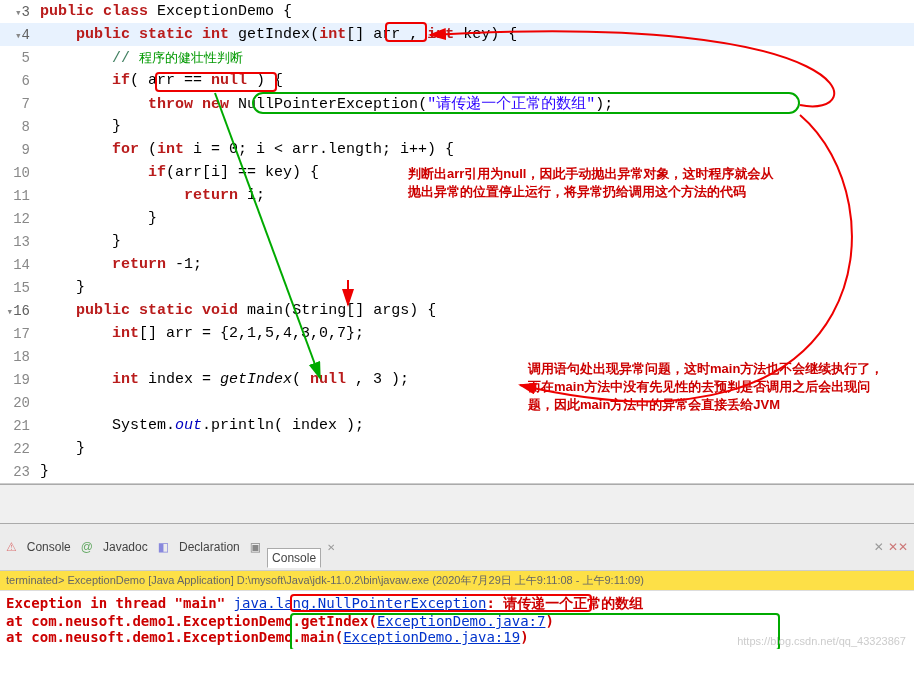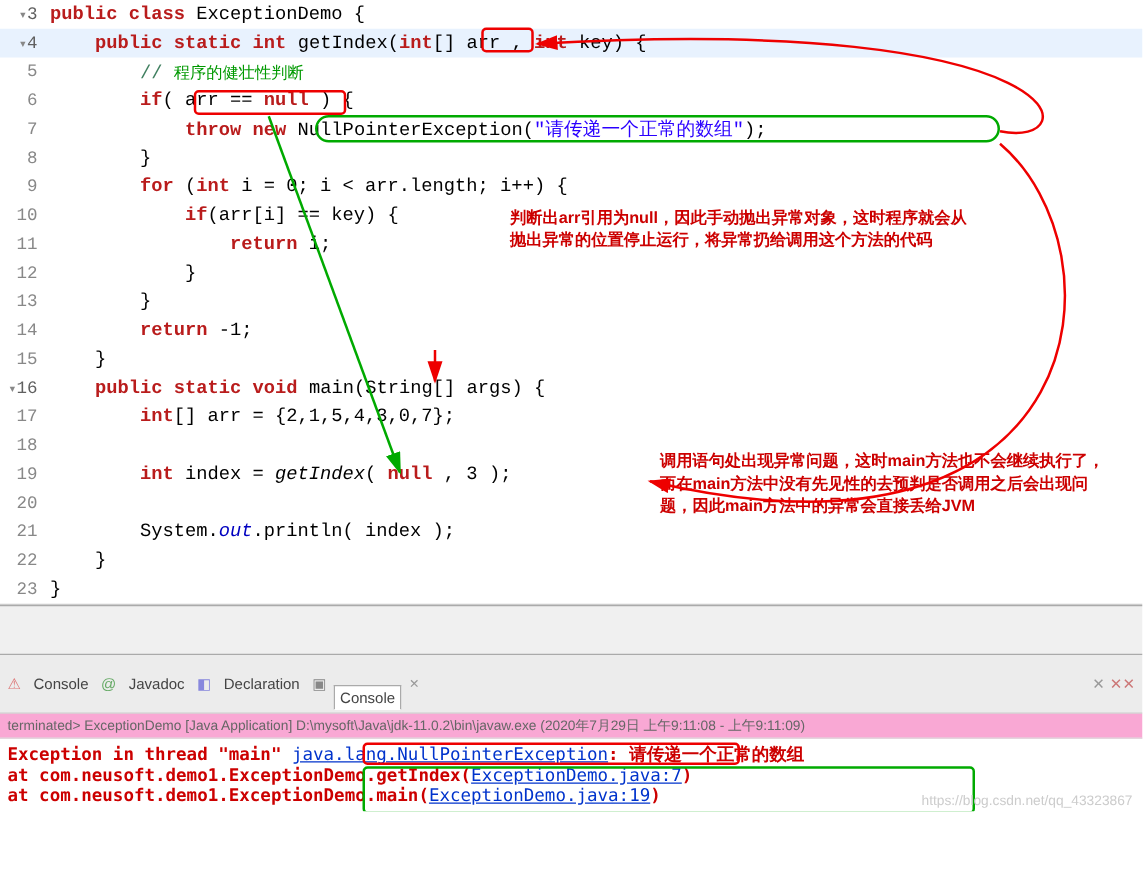--- a/index.html
+++ b/index.html
@@ -19,21 +19,21 @@
     .highlight-line { background: #e8f2fe; }
     .overlay { position: absolute; pointer-events: none; }
     .red-box { border: 2px solid #e00; border-radius: 4px; }
     .green-oval { border: 2px solid #0a0; border-radius: 50px; }
     .green-box { border: 2px solid #0a0; border-radius: 4px; }
     .panel-sep { height: 40px; background: #f0f0f0; border-top: 1px solid #aaa; border-bottom: 1px solid #aaa; }
     .tab-bar { background: #ececec; border-bottom: 1px solid #ccc; padding: 2px 6px; display: flex; align-items: center; gap: 6px; font-size: 12px; font-family: Tahoma, sans-serif; color: #444; }
     .tab-bar .tab { display: flex; align-items: center; gap: 3px; padding: 2px 4px; }
     .tab-bar .tab.active { background: #ffffff; border: 1px solid #aaa; border-bottom: 1px solid #fff; margin-top: 22px; }
     .tab-bar .close-icons { margin-left: auto; display: flex; gap: 4px; }
-    .terminated { font-size: 11px; font-family: Tahoma, sans-serif; color: #666; padding: 2px 6px; background: #f9a8d4; border-bottom: 1px solid #ddd; }
+    .terminated { font-size: 11px; font-family: Tahoma, sans-serif; color: #666; padding: 2px 6px; background: #fde047; border-bottom: 1px solid #ddd; }
     .console { padding: 4px 6px; font-family: Consolas, monospace; font-size: 14px; position: relative; }
     .console .err { color: #cc0000; font-weight: bold; }
     .console .link { color: #0033cc; text-decoration: underline; }
     .fold-icon { display: inline-block; width: 10px; color: #888; font-size: 11px; }
     svg.arrows { position: absolute; top: 0; left: 0; pointer-events: none; }
     .annotation-box { position: absolute; font-family: 'Microsoft YaHei', sans-serif; line-height: 1.4; }
     .watermark { position: absolute; bottom: 2px; right: 8px; color: #ccc; font-size: 11px; font-family: sans-serif; }
   </style>
 </head>
 <body>

